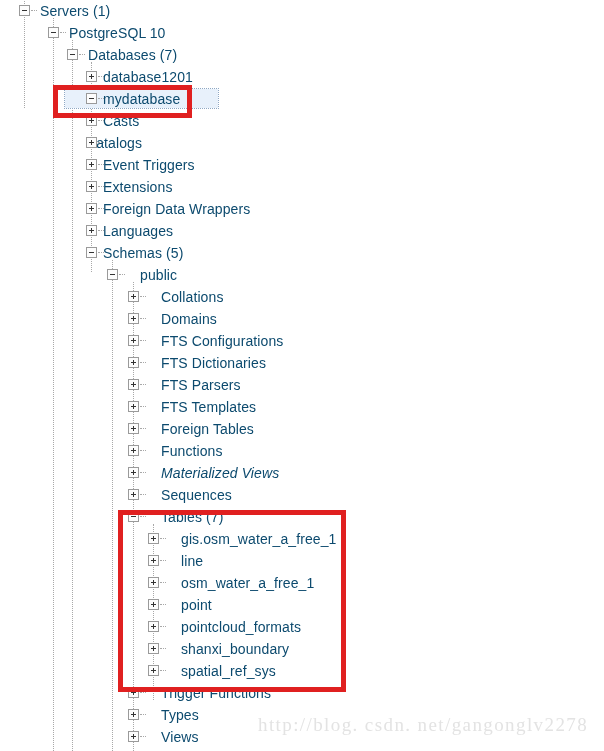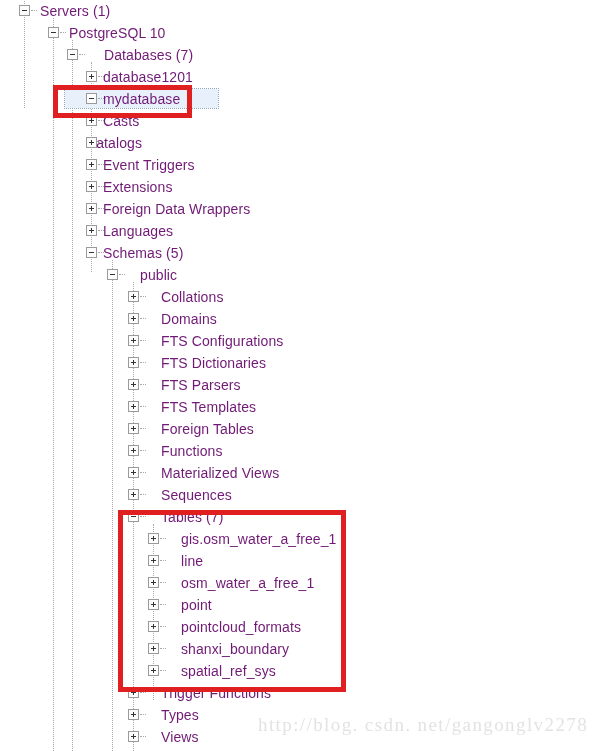--- a/index.html
+++ b/index.html
@@ -80,21 +80,21 @@
     height: 0;
     width: 6px;
     border-top: 1px dotted #a8a8a8;
     z-index: 1;
   }
 
   .label {
     position: absolute;
     top: 0;
     font-size: 14px;
-    color: #701a75;
+    color: #0c4a6e;
     letter-spacing: 0.1px;
   }
 
   
   .row.selected .label {
     background: #e8f1fb;
     outline: 1px dotted #8fa8c4;
     padding: 1px 38px 1px 38px;
     top: 1px;
     line-height: 19px;
@@ -142,21 +142,21 @@
       <span class="label" style="left: 40px;">Servers (1)</span>
     </div>
     <div class="row" style="top: 22px; width: 484px;">
       <span class="expander" style="left: 48px;"></span>
       <span class="stub" style="left: 60px;"></span>
       <span class="label" style="left: 69px;">PostgreSQL 10</span>
     </div>
     <div class="row" style="top: 44px; width: 604px;">
       <span class="expander" style="left: 67px;"></span>
       <span class="stub" style="left: 79px;"></span>
-      <span class="label" style="left: 104px;">Databases (7)</span>
+      <span class="label" style="left: 88px;">Databases (7)</span>
     </div>
     <div class="row" style="top: 66px; width: 604px;">
       <span class="expander plus" style="left: 86px;"></span>
       <span class="stub" style="left: 98px;"></span>
       <span class="label" style="left: 103px;">database1201</span>
     </div>
     <div class="row selected" style="top: 88px; width: 562px;">
       <span class="expander" style="left: 86px;"></span>
       <span class="stub" style="left: 98px;"></span>
       <span class="label" style="left: 65px;">mydatabase</span>
@@ -237,21 +237,21 @@
       <span class="label" style="left: 161px;">Foreign Tables</span>
     </div>
     <div class="row" style="top: 440px; width: 604px;">
       <span class="expander plus" style="left: 128px;"></span>
       <span class="stub" style="left: 140px;"></span>
       <span class="label" style="left: 161px;">Functions</span>
     </div>
     <div class="row" style="top: 462px; width: 604px;">
       <span class="expander plus" style="left: 128px;"></span>
       <span class="stub" style="left: 140px;"></span>
-      <span class="label" style="left: 161px;">Materialized Views</span>
+      <span class="label" style="left: 161px; font-style: italic;">Materialized Views</span>
     </div>
     <div class="row" style="top: 484px; width: 604px;">
       <span class="expander plus" style="left: 128px;"></span>
       <span class="stub" style="left: 140px;"></span>
       <span class="label" style="left: 161px;">Sequences</span>
     </div>
     <div class="row" style="top: 506px; width: 604px;">
       <span class="expander" style="left: 128px;"></span>
       <span class="stub" style="left: 140px;"></span>
       <span class="label" style="left: 161px;">Tables (7)</span>

